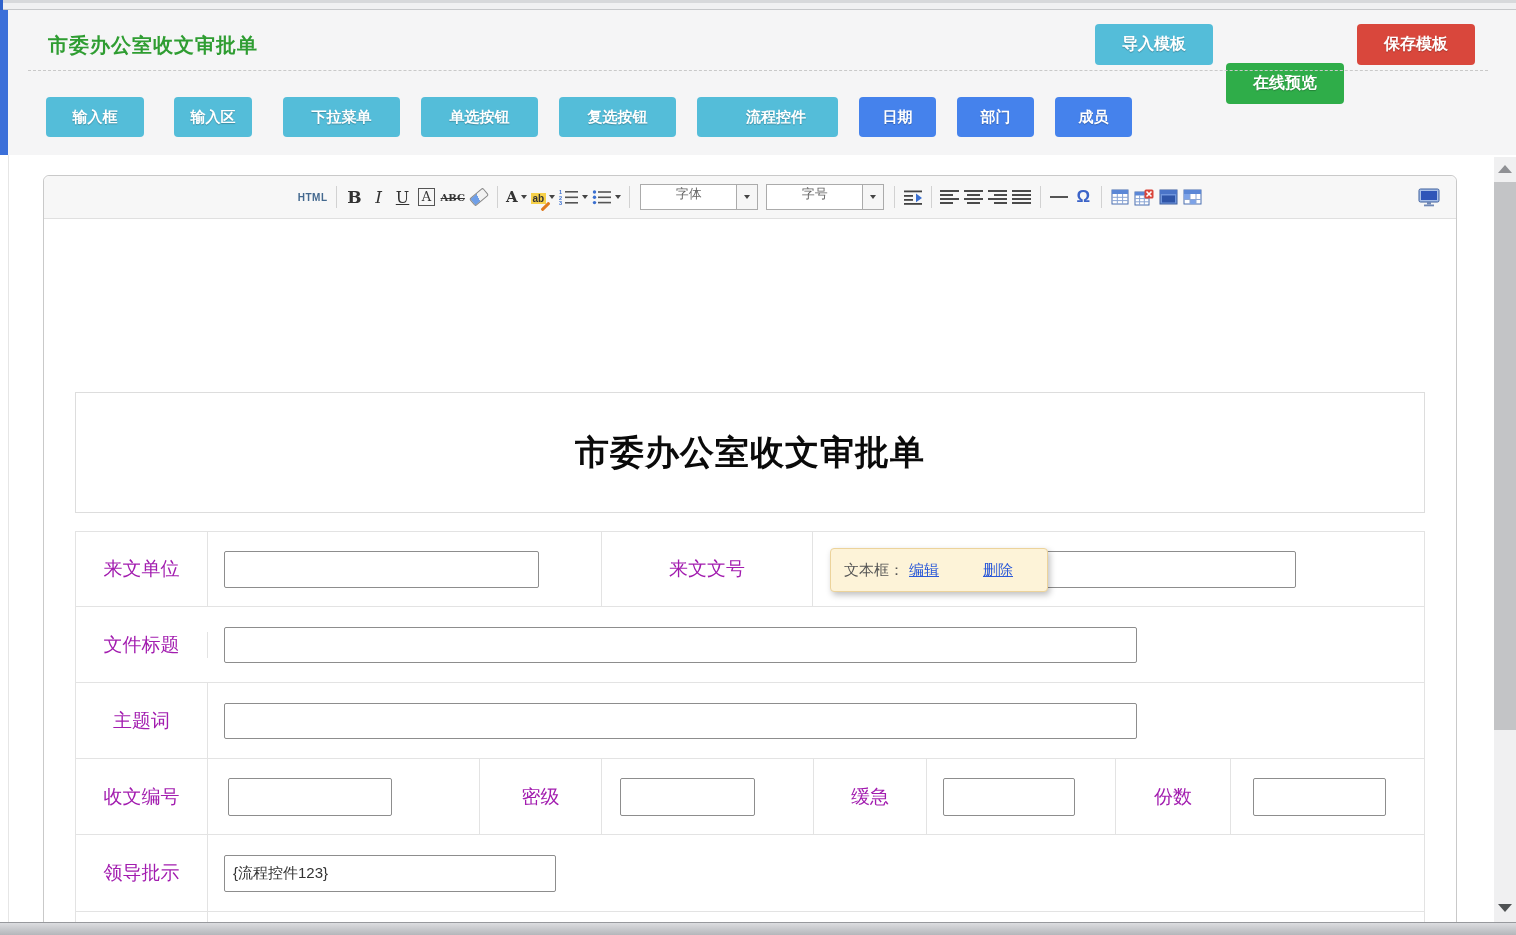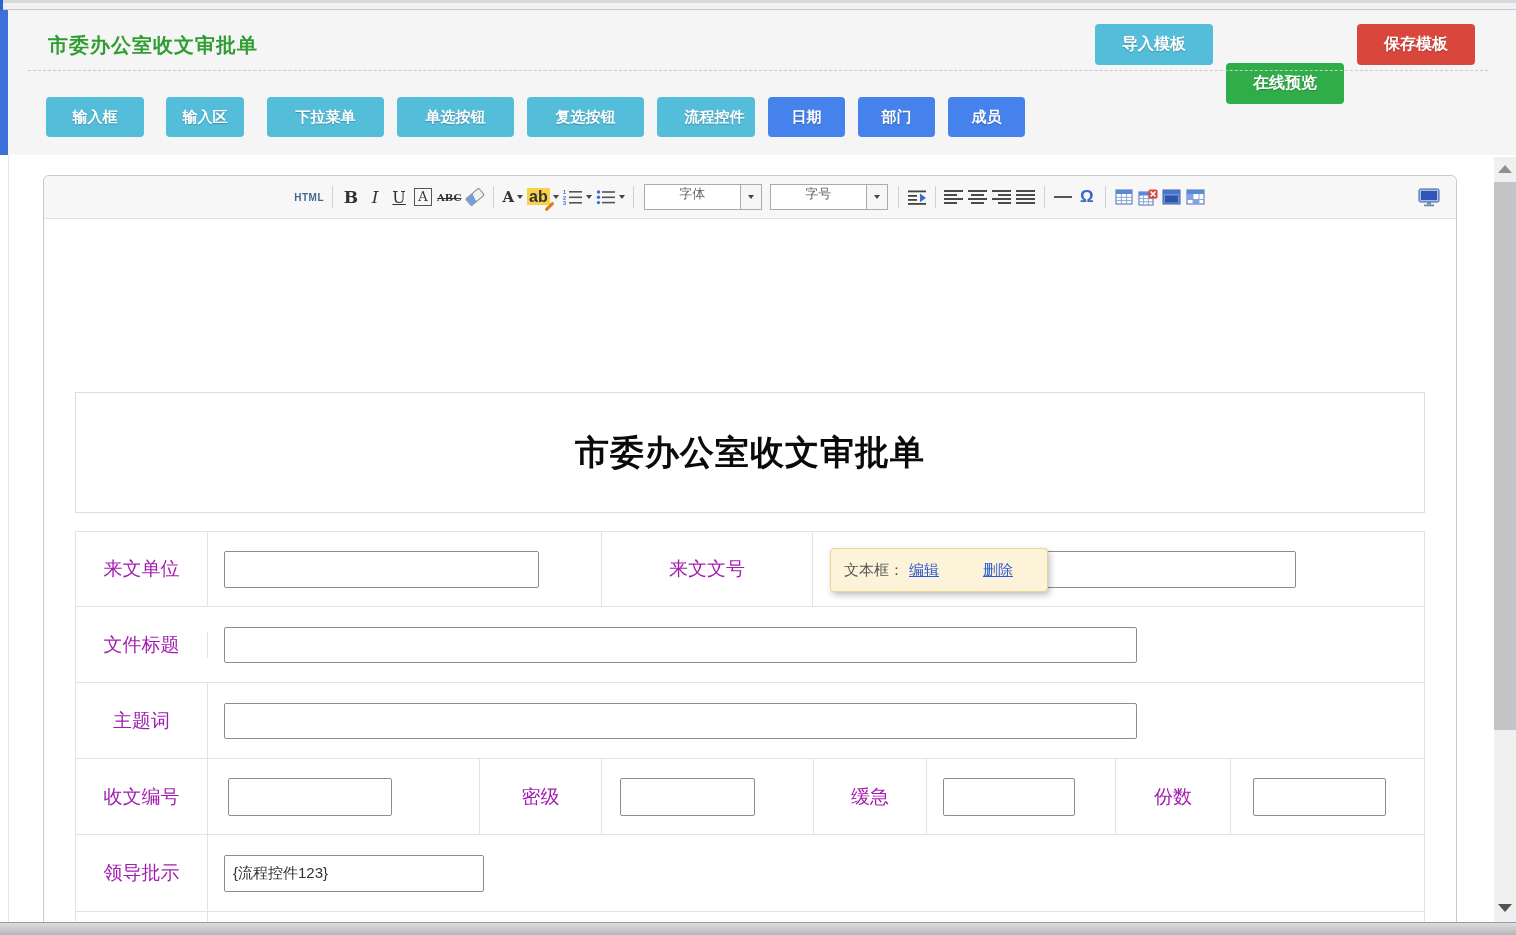--- a/index.html
+++ b/index.html
@@ -20,21 +20,21 @@
   .header-divider { position:absolute; left:20px; right:28px; top:60px; border-top:1px dashed #c9c9c9; }
   .action-row { position:absolute; top:14px; right:41px; display:flex; gap:13px; }
   .btn { display:flex; align-items:center; justify-content:center; color:#fff; font-weight:bold;
     border:none; border-radius:4px; cursor:pointer; text-shadow:0 1px 1px rgba(0,0,0,.25);
     font-family:"Liberation Sans", sans-serif; }
   .action-row .btn { width:118px; height:41px; font-size:16px; }
   .btn-cyan { background:#54bdd9; }
   .btn-green { background:#2fad49;margin-top:39px; }
   .btn-red { background:#d9473c; }
   .btn-blue { background:#4582ec; }
-  .widget-row { position:absolute; left:38px; top:87px; display:flex; gap:13px; }
+  .widget-row { position:absolute; left:38px; top:87px; display:flex; gap:21px; }
   .widget-row .btn { height:40px; font-size:15px; }
 
   
   .editor { position:absolute; left:43px; top:175px; width:1414px; height:761px;
     border:1px solid #c9c9c9; border-radius:6px 6px 0 0; background:#fff; }
   .editor-toolbar { position:relative; height:43px; background:#f7f7f7; border-radius:6px 6px 0 0;
     border-bottom:1px solid #e0e0e0; display:flex; align-items:center; }
   .tb-main { display:flex; align-items:center; margin:0 auto; }
   .tb-right { position:absolute; right:14px; top:0; height:100%; display:flex; align-items:center; }
   .tbi { min-width:24px; height:26px; display:flex; align-items:center; justify-content:center;
@@ -46,21 +46,21 @@
   .serif { font-family:"DejaVu Serif", serif; }
   .g-b { font-size:17px; font-weight:bold; }
   .g-i { font-size:17px; font-style:italic; }
   .g-u { font-size:16px; text-decoration:underline; }
   .g-abox { font-size:13px; border:1px solid #555; padding:0 3px; line-height:16px; }
   .g-abc { font-size:10px; font-weight:bold; text-decoration:line-through; }
   .g-fore { font-size:15px; font-weight:bold; }
   .eraser { width:18px; height:10px; border:1px solid #888; border-radius:2px;
     background:linear-gradient(100deg,#6f9fe8 0 45%,#f2f2f2 45%); transform:rotate(-40deg); }
   .hilite-wrap { position:relative; }
-  .g-ab { font-size:16px; font-weight:bold; background:#f7d14a; padding:0 2px; line-height:13px; }
+  .g-ab { font-size:10px; font-weight:bold; background:#f7d14a; padding:0 2px; line-height:13px; }
   .pencil { position:absolute; right:-5px; bottom:-2px; width:11px; height:3px; background:#e07a1f;
     border-radius:1px; transform:rotate(-45deg); }
   .tb-select { width:118px; height:26px; border:1px solid #ababab; background:#fff; display:flex;
     align-items:flex-start; cursor:pointer; margin:0 4px; }
   .tb-select .txt { flex:1; text-align:center; color:#666; font-size:13px; }
   .tb-select .arrow { width:21px; height:100%; border-left:1px solid #ababab; background:#f6f6f6;
     display:flex; align-items:center; justify-content:center; }
   .g-omega { font-size:17px; font-weight:bold; color:#3b63c8; }
   .hr-shape { width:18px; height:2px; background:#555; }
 
@@ -113,21 +113,21 @@
     <button class="btn btn-green">在线预览</button>
     <button class="btn btn-red">保存模板</button>
   </div>
   <div class="header-divider"></div>
   <div class="widget-row">
     <button class="btn btn-cyan" style="width:98px; margin-right:9px;">输入框</button>
     <button class="btn btn-cyan" style="width:78px; margin-right:10px;">输入区</button>
     <button class="btn btn-cyan" style="width:117px;">下拉菜单</button>
     <button class="btn btn-cyan" style="width:117px;">单选按钮</button>
     <button class="btn btn-cyan" style="width:117px;">复选按钮</button>
-    <button class="btn btn-cyan" style="width:98px;padding-left:17px;">流程控件</button>
+    <button class="btn btn-cyan" style="width:141px;padding-left:17px;">流程控件</button>
     <button class="btn btn-blue" style="width:77px;">日期</button>
     <button class="btn btn-blue" style="width:77px;">部门</button>
     <button class="btn btn-blue" style="width:77px;">成员</button>
   </div>
 </div>
 
 <div class="editor">
   <div class="editor-toolbar">
     <div class="tb-main">
       <span class="tbi g-html">HTML</span>
@@ -336,21 +336,21 @@
         </div>
         <div class="tcell lbl" style="width:115px;">份数</div>
         <div class="tcell" style="width:195px; padding-left:22px;">
           <input class="tin" style="width: 133px; height: 38px;" value="">
         </div>
       </div>
 
       <div class="trow" style="height:77px;">
         <div class="tcell lbl" style="width:132px;">领导批示</div>
         <div class="tcell" style="width:1218px; padding-left:16px;">
-          <input class="tin" style="width: 260px; height: 37px;" value="{流程控件123}">
+          <input class="tin" style="width: 332px; height: 37px;" value="{流程控件123}">
         </div>
       </div>
 
       <div class="trow" style="height:90px;">
         <div class="tcell lbl" style="width:132px;">办公室意</div>
         <div class="tcell" style="width:1218px; padding-left:16px;">
           
         </div>
       </div>
     </div>

